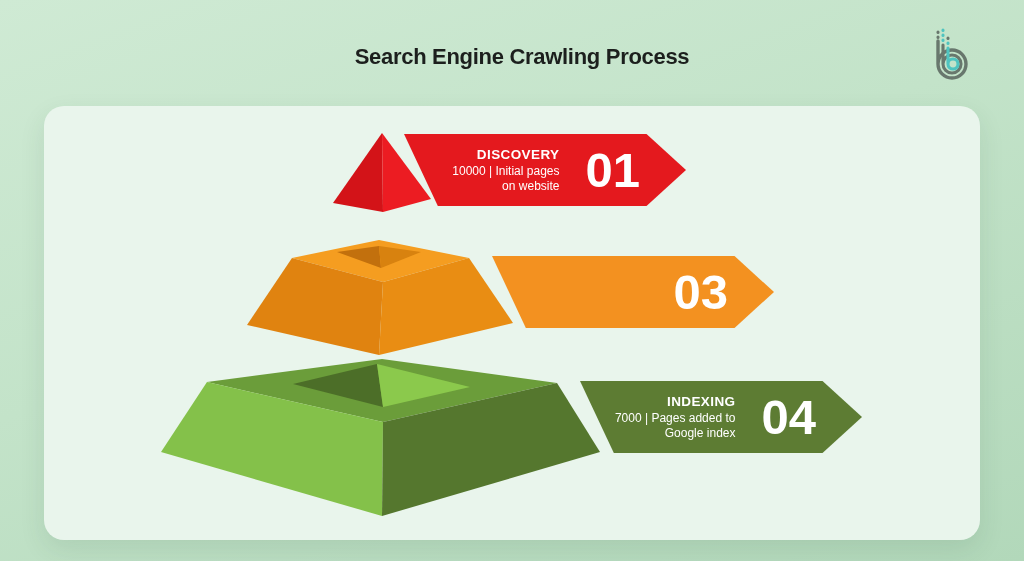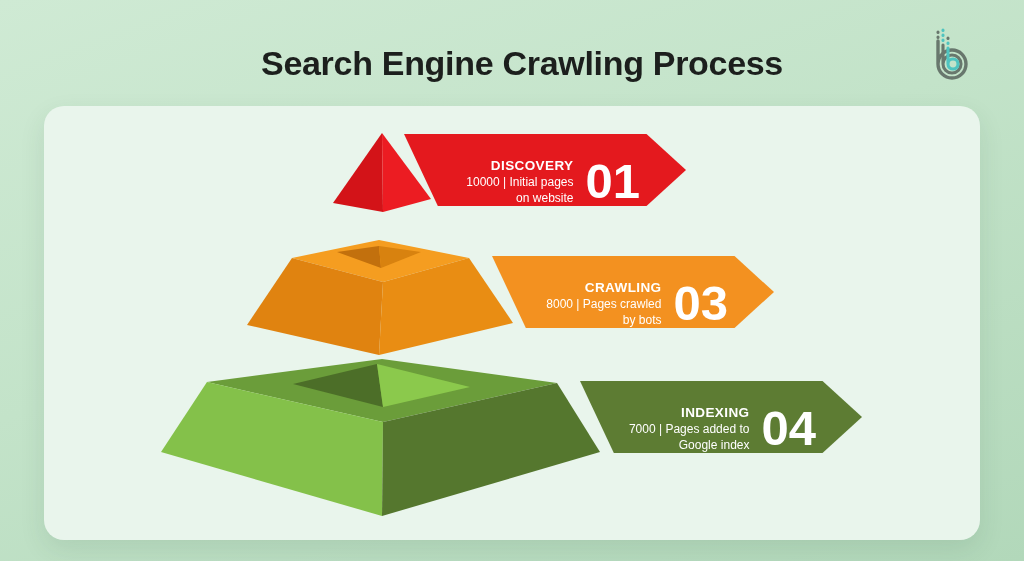--- a/index.html
+++ b/index.html
@@ -11,21 +11,21 @@
   .stage{
     position:relative;
     width:1024px;height:561px;
     overflow:hidden;
     background:linear-gradient(160deg,#cfead4 0%,#c3e3c9 45%,#b2d8ba 100%);
   }
   .page-title{
     position:absolute;
     top:44px;left:0;right:0;
     text-align:center;
-    font-size:34px;
+    font-size:22px;
     font-weight:800;
     letter-spacing:-0.3px;
     color:#1c1f1d;
     padding-left:20px;
   }
   .brand-logo{
     position:absolute;
     top:24px;left:914px;
     width:66px;height:66px;
   }
@@ -40,25 +40,26 @@
   .pyramid-svg{
     position:absolute;left:0;top:0;
     width:1024px;height:561px;
     pointer-events:none;
   }
   .banner{
     position:absolute;
     width:282px;height:72px;
     clip-path:polygon(0% 0%, 86% 0%, 100% 50%, 86% 100%, 12% 100%);
     display:flex;
-    align-items:flex-end;
+    align-items:center;
     justify-content:flex-end;
     padding-right:46px;
     box-sizing:border-box;
     color:#ffffff;
+    gap:14px;
   }
   .banner-discovery{left:404px;top:134px;}
   .banner-crawling{left:492px;top:256px;}
   .banner-indexing{left:580px;top:381px;}
   .step-text{
     text-align:right;
     margin-right:12px;
     line-height:1.28;
   }
   .step-label{
@@ -126,25 +127,20 @@
   <div class="banner banner-discovery" style="background: rgb(228, 25, 30);">
     <div class="step-text">
       <div class="step-label">DISCOVERY</div>
       <div class="step-line">10000 | Initial pages</div>
       <div class="step-line">on website</div>
     </div>
     <div class="step-number">01</div>
   </div>
 
   <div class="banner banner-crawling" style="background: rgb(243, 145, 32);">
-    <div class="step-text">
-      <div class="step-label">CRAWLING</div>
-      <div class="step-line">8000 | Pages crawled</div>
-      <div class="step-line">by bots</div>
-    </div>
     <div class="step-number">03</div>
   </div>
 
   <div class="banner banner-indexing" style="background: rgb(93, 124, 51);">
     <div class="step-text">
       <div class="step-label">INDEXING</div>
       <div class="step-line">7000 | Pages added to</div>
       <div class="step-line">Google index</div>
     </div>
     <div class="step-number">04</div>

